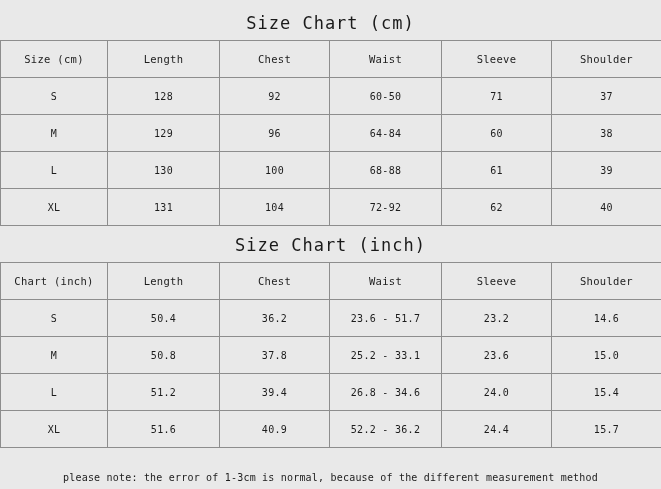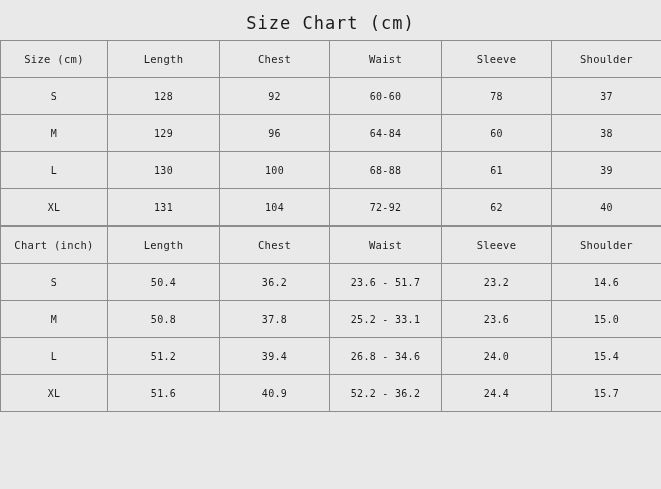--- a/index.html
+++ b/index.html
@@ -95,22 +95,22 @@
         <td>Waist</td>
         <td>Sleeve</td>
         <td>Shoulder</td>
       </tr>
     </thead>
     <tbody>
       <tr>
         <td>S</td>
         <td>128</td>
         <td>92</td>
-        <td>60-60</td>
-        <td>78</td>
+        <td>60-50</td>
+        <td>71</td>
         <td>37</td>
       </tr>
       <tr>
         <td>M</td>
         <td>129</td>
         <td>96</td>
         <td>64-84</td>
         <td>60</td>
         <td>38</td>
       </tr>
@@ -126,20 +126,21 @@
         <td>XL</td>
         <td>131</td>
         <td>104</td>
         <td>72-92</td>
         <td>62</td>
         <td>40</td>
       </tr>
     </tbody>
   </table>
 
+  <div class="chart-title">Size Chart (inch)</div>
 
   <table class="size-table">
     <colgroup>
       <col class="c0">
         <col class="c1">
         <col class="c2">
         <col class="c3">
         <col class="c4">
         <col class="c5">
     </colgroup>
@@ -182,14 +183,15 @@
         <td>XL</td>
         <td>51.6</td>
         <td>40.9</td>
         <td>52.2 - 36.2</td>
         <td>24.4</td>
         <td>15.7</td>
       </tr>
     </tbody>
   </table>
 
+  <div class="note">please note: the error of 1-3cm is normal, because of the different measurement method</div>
 
 </div>
 
 </body></html>

